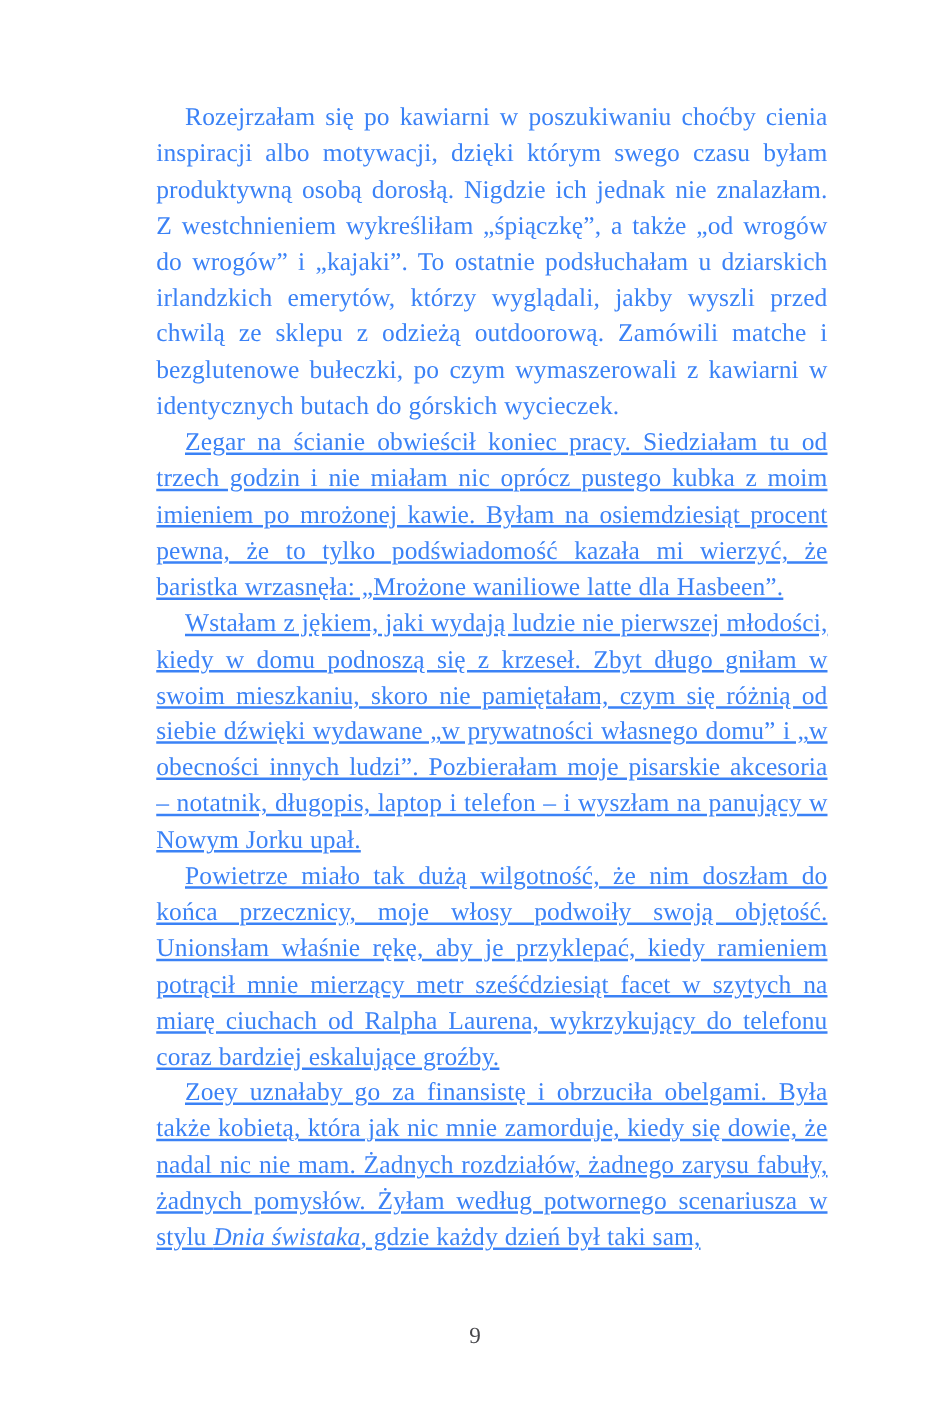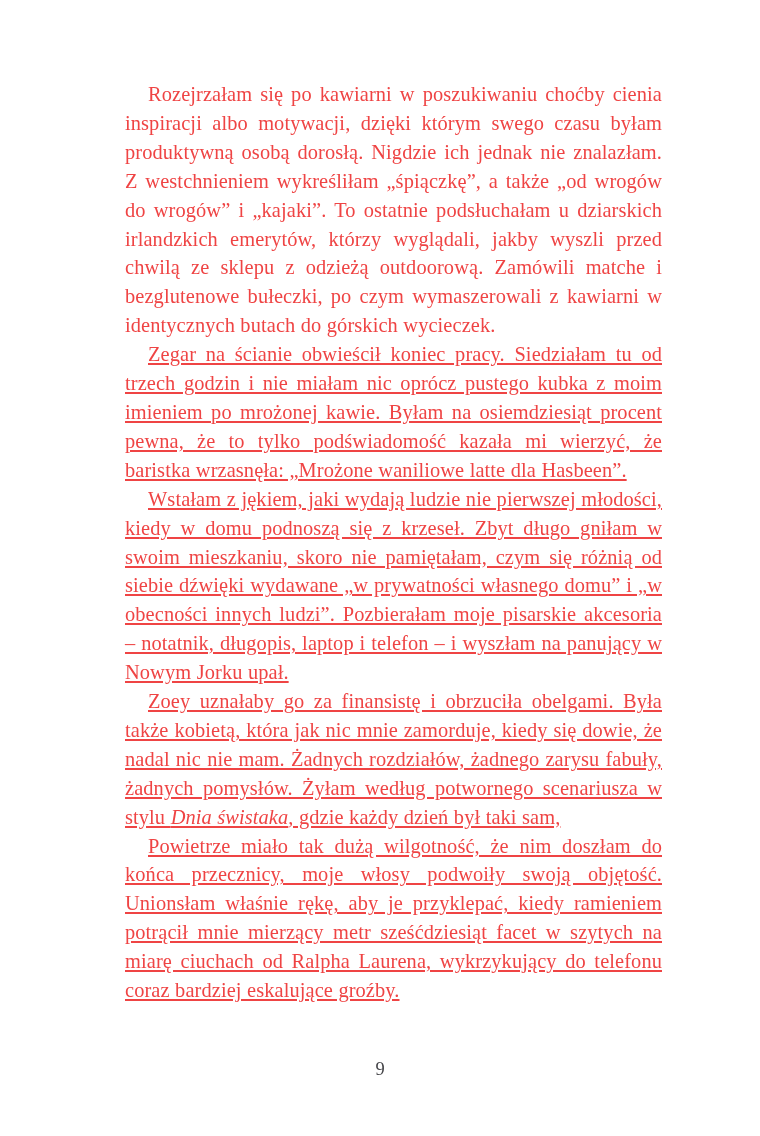--- a/index.html
+++ b/index.html
@@ -31,21 +31,21 @@
     width: 537px;
   }
 
   .para {
     margin: 0;
     font-size: 20.4px;
     line-height: 28.9px;
     text-align: justify;
     text-justify: inter-word;
     text-indent: 23px;
-    color: #ef4444;
+    color: #3b82f6;
     letter-spacing: 0.005em;
     word-spacing: 0.012em;
     hyphens: manual;
     -webkit-hyphens: manual;
   }
 
   .para + .para {
     margin-top: 0;
     text-decoration: underline;
   }
@@ -77,21 +77,21 @@
 <div id="page">
 
   <div id="text-block">
 
     <p class="para">Rozejrzałam się po kawiarni w poszukiwaniu choćby cienia inspiracji albo motywacji, dzięki którym swego czasu byłam produktywną osobą dorosłą. Nigdzie ich jednak nie znalazłam. Z westchnieniem wykreśliłam „śpiączkę”, a także „od wrogów do wrogów” i „kajaki”. To ostatnie podsłuchałam u dziarskich irlandzkich emerytów, którzy wyglądali, jakby wyszli przed chwilą ze sklepu z odzieżą outdoorową. Zamówili matche i bezglutenowe bułeczki, po czym wymaszerowali z kawiarni w identycznych butach do górskich wycieczek.</p>
 
     <p class="para">Zegar na ścianie obwieścił koniec pracy. Siedziałam tu od trzech godzin i nie miałam nic oprócz pustego kubka z moim imieniem po mrożonej kawie. Byłam na osiemdziesiąt procent pewna, że to tylko podświadomość kazała mi wierzyć, że baristka wrzasnęła: „Mrożone waniliowe latte dla Hasbeen”.</p>
 
     <p class="para">Wstałam z jękiem, jaki wydają ludzie nie pierwszej młodości, kiedy w domu podnoszą się z krzeseł. Zbyt długo gniłam w swoim mieszkaniu, skoro nie pamiętałam, czym się różnią od siebie dźwięki wydawane „w prywatności własnego domu” i „w obecności innych ludzi”. Pozbierałam moje pisarskie akcesoria – notatnik, długopis, laptop i telefon – i wyszłam na panujący w Nowym Jorku upał.</p>
 
+    <p class="para">Powietrze miało tak dużą wilgotność, że nim doszłam do końca przecznicy, moje włosy podwoiły swoją objętość. Unionsłam właśnie rękę, aby je przyklepać, kiedy ramieniem potrącił mnie mierzący metr sześćdziesiąt facet w szytych na miarę ciuchach od Ralpha Laurena, wykrzykujący do telefonu coraz bardziej eskalujące groźby.</p>
+
     <p class="para"><span>Zoey uznałaby go za finansistę i obrzuciła obelgami. Była także kobietą, która jak nic mnie zamorduje, kiedy się dowie, że nadal nic nie mam. Żadnych rozdziałów, żadnego zarysu fabuły, żadnych pomysłów. Żyłam według potwornego scenariusza w stylu </span><em class="title-italic">Dnia świstaka</em><span>, gdzie każdy dzień był taki sam,</span></p>
-
-    <p class="para">Powietrze miało tak dużą wilgotność, że nim doszłam do końca przecznicy, moje włosy podwoiły swoją objętość. Unionsłam właśnie rękę, aby je przyklepać, kiedy ramieniem potrącił mnie mierzący metr sześćdziesiąt facet w szytych na miarę ciuchach od Ralpha Laurena, wykrzykujący do telefonu coraz bardziej eskalujące groźby.</p>
 
   </div>
 
   <div id="folio">9</div>
 
 </div>
 
 </body></html>

